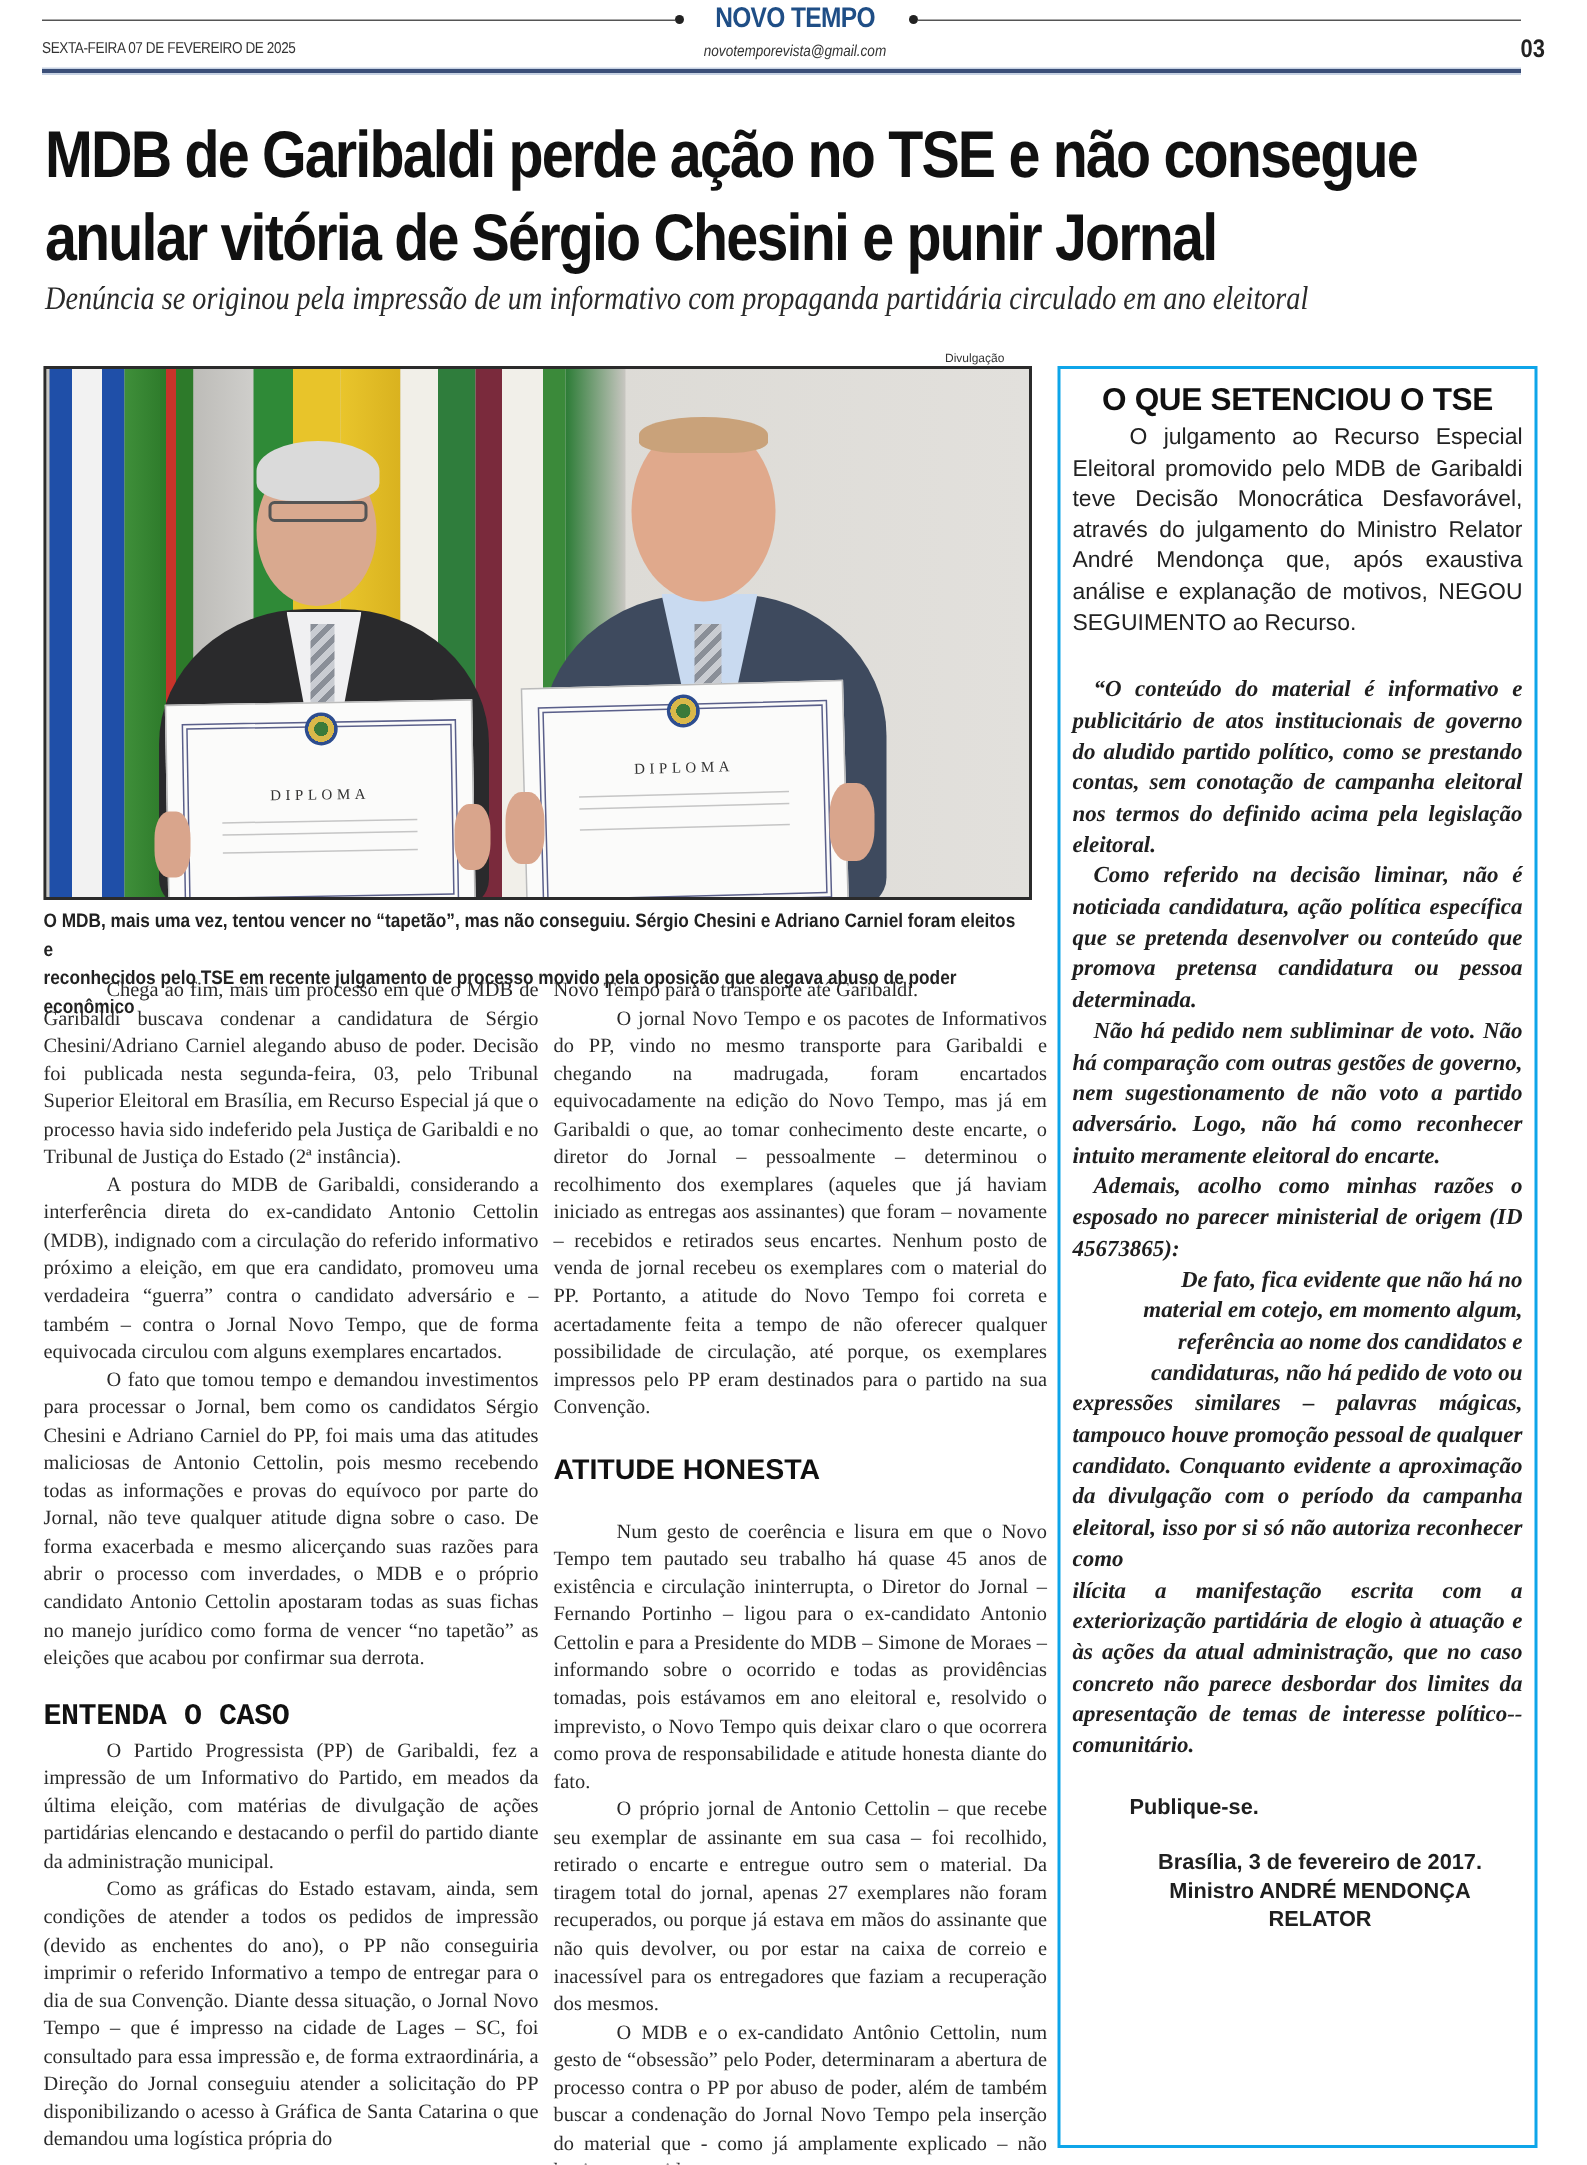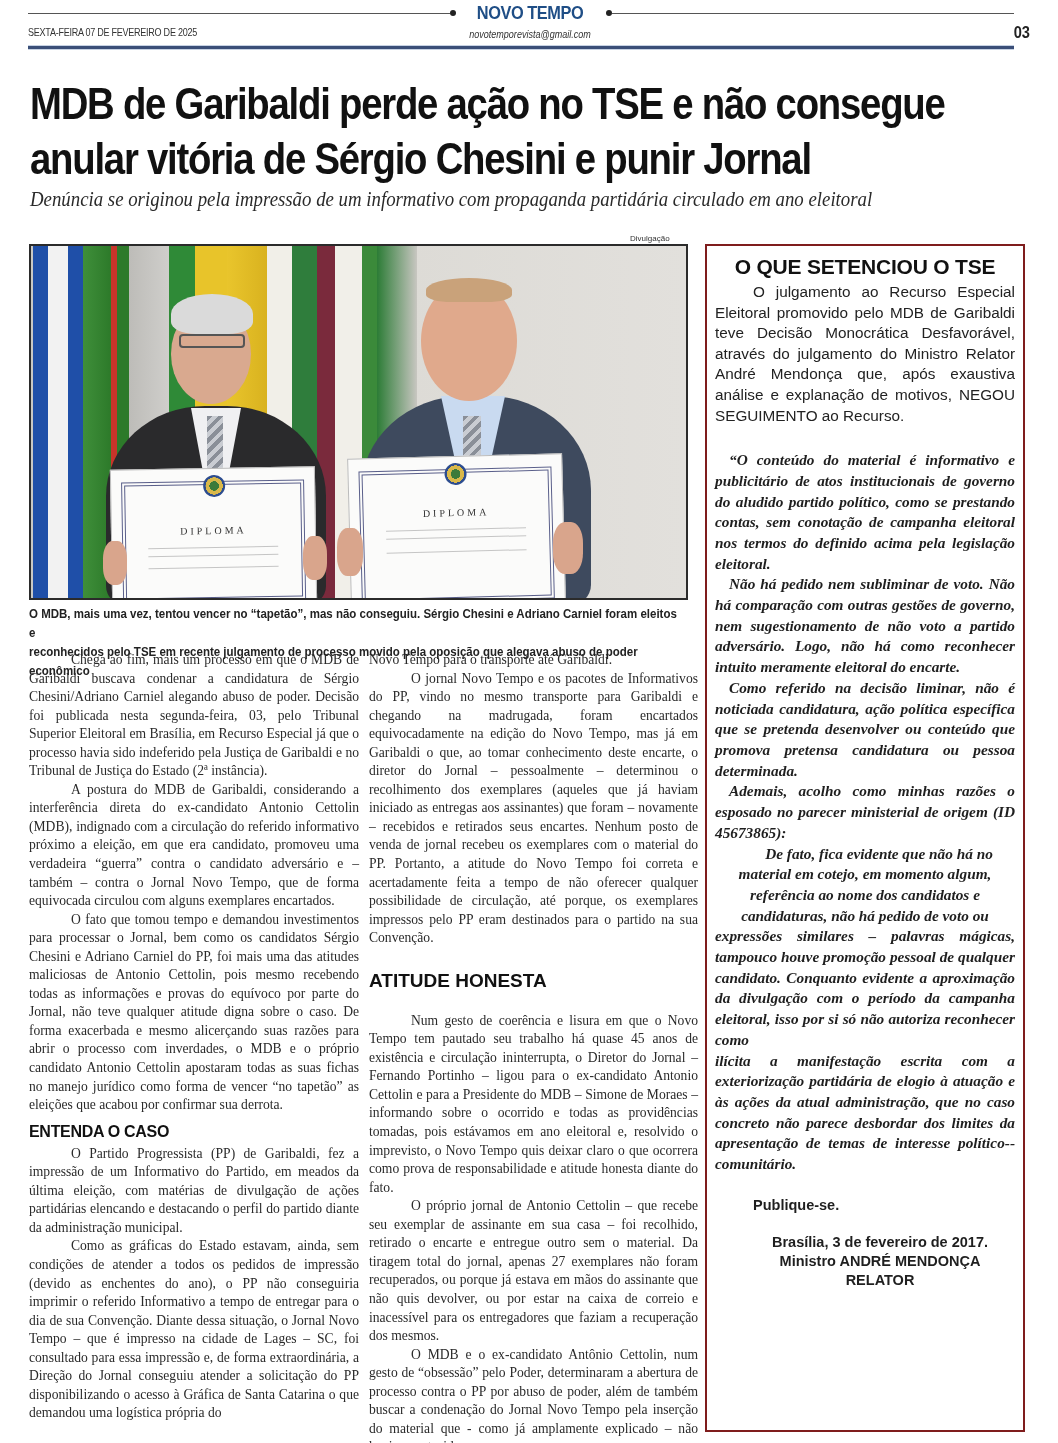--- a/index.html
+++ b/index.html
@@ -60,31 +60,31 @@
     transform: scaleX(0.885); transform-origin: left top; }
 
   
   .col { position: absolute; top: 651px; font-family: "Liberation Serif", serif; font-size: 13.6px;
     line-height: 18.55px; color: #2a2a2a; text-align: justify; }
   .col.c1 { left: 29px; width: 330px; }
   .col.c2 { left: 369px; width: 329px; }
   .col p { text-indent: 42px; hyphens: auto; }
   .col p.noindent { text-indent: 0; }
   .section-h { font-family: "Liberation Sans", sans-serif; font-weight: bold; color: #111; text-indent: 0; text-align: left; }
-  .section-h.big { font-size: 16px; line-height: 26px; margin-top: 4px; letter-spacing: -0.3px; }
+  .section-h.big { font-size: 20px; line-height: 26px; margin-top: 17px; letter-spacing: -0.3px; font-family: Liberation Mono, monospace; }
   .section-h.med { font-size: 19px; line-height: 22px; margin: 22px 0 20px 0; }
 
   
-  .box { position: absolute; left: 705px; top: 244px; width: 320px; height: 1188px; border: 2px solid #7f1d1d; padding: 8px 8px 0 8px; }
+  .box { position: absolute; left: 705px; top: 244px; width: 320px; height: 1188px; border: 2px solid #0ea5e9; padding: 8px 8px 0 8px; }
   .box-title { font-family: "Liberation Sans", sans-serif; font-weight: bold; font-size: 21px; text-align: center; color: #111; line-height: 26px; letter-spacing: -0.2px; }
   .box-intro { font-family: "Liberation Sans", sans-serif; font-size: 15.3px; line-height: 20.6px; color: #222; text-align: justify; text-indent: 38px; margin-top: 2px; }
   .box-quote { font-family: "Liberation Serif", serif; font-style: italic; font-weight: bold; font-size: 15.3px; line-height: 20.7px; color: #1f1f1f; text-align: justify; margin-top: 24px; }
   .box-quote p { text-indent: 14px; }
   .box-quote p.deep { text-indent: 28px; }
-  .box-quote p.noind { text-indent: 0; text-align: center; }
+  .box-quote p.noind { text-indent: 0; text-align: right; }
   .box-end { font-family: "Liberation Sans", sans-serif; font-size: 15.3px; line-height: 20.6px; color: #222; margin-top: 22px; }
   .box-end .indent { text-indent: 38px; }
   .box-publish { font-family: "Liberation Sans", sans-serif; font-weight: bold; font-size: 14.5px; margin: 22px 0 0 38px; color: #1f1f1f; }
   .box-sign { font-family: "Liberation Sans", sans-serif; font-weight: bold; font-size: 14.5px; line-height: 19px; text-align: center; margin-top: 20px; margin-left: 30px; color: #1f1f1f; }
 </style>
 </head>
 <body>
 
 <header class="masthead">
   <div class="mast-line left"></div>
@@ -173,22 +173,22 @@
   <p>Num gesto de coerência e lisura em que o Novo Tempo tem pautado seu trabalho há quase 45 anos de existência e circulação ininterrupta, o Diretor do Jornal – Fernando Portinho – ligou para o ex-candidato Antonio Cettolin e para a Presidente do MDB – Simone de Moraes – informando sobre o ocorrido e todas as providências tomadas, pois estávamos em ano eleitoral  e, resolvido o imprevisto, o Novo Tempo quis deixar claro o que ocorrera como prova de responsabilidade e atitude honesta diante do fato.</p>
   <p>O próprio jornal de Antonio Cettolin – que recebe seu exemplar de assinante em sua casa – foi recolhido, retirado o encarte e entregue outro sem o material. Da tiragem total do jornal, apenas 27 exemplares não foram recuperados, ou porque já estava em mãos do assinante que não quis devolver, ou por estar na caixa de correio e inacessível para os entregadores que faziam a recuperação dos mesmos.</p>
   <p>O MDB e o ex-candidato Antônio Cettolin, num gesto de “obsessão” pelo Poder, determinaram a abertura de processo contra o PP por abuso de poder, além de também buscar a condenação do Jornal Novo Tempo pela inserção do material que - como já amplamente explicado – não havia acontecido.</p>
 </div>
 
 <aside class="box">
   <h3 class="box-title">O QUE SETENCIOU O TSE</h3>
   <p class="box-intro">O julgamento ao Recurso Especial Eleitoral promovido pelo MDB de Garibaldi teve Decisão Monocrática Desfavorável, através do julgamento do Ministro Relator André Mendonça que, após exaustiva análise e explanação de motivos, NEGOU SEGUIMENTO ao Recurso.</p>
   <div class="box-quote">
     <p>“O conteúdo do material é informativo e publicitário de atos institucionais de governo do aludido partido político, como se prestando contas, sem conotação de campanha eleitoral nos termos do definido acima pela legislação eleitoral.</p>
+    <p>Como referido na decisão liminar, não é noticiada candidatura, ação política específica que se pretenda desenvolver ou conteúdo que promova pretensa candidatura ou pessoa determinada.</p>
     <p>Não há pedido nem subliminar de voto. Não há comparação com outras gestões de governo, nem sugestionamento de não voto a partido adversário. Logo, não há como reconhecer intuito meramente eleitoral do encarte.</p>
-    <p>Como referido na decisão liminar, não é noticiada candidatura, ação política específica que se pretenda desenvolver ou conteúdo que promova pretensa candidatura ou pessoa determinada.</p>
     <p>Ademais, acolho como minhas razões o esposado no parecer ministerial de origem (ID 45673865):</p>
     <p class="deep noind" style="text-indent:28px">De fato, fica evidente que não há no material em cotejo, em momento algum,</p>
     <p class="noind">referência ao nome dos candidatos e candidaturas, não há pedido de voto ou</p>
     <p class="noind" style="text-align:justify">expressões similares – palavras mágicas, tampouco houve promoção pessoal de qualquer candidato. Conquanto evidente a aproximação da divulgação com o período da campanha eleitoral, isso por si só não autoriza reconhecer como</p>
     <p class="noind" style="text-align:justify">ilícita a manifestação escrita com a exteriorização partidária de elogio à atuação e às ações da atual administração, que no caso concreto não parece desbordar dos limites da apresentação de temas de interesse político--comunitário.</p>
   </div>
   <p class="box-publish">Publique-se.</p>
   <div class="box-sign">
     <div>Brasília, 3 de fevereiro de 2017.</div>
     <div>Ministro ANDRÉ MENDONÇA</div>

